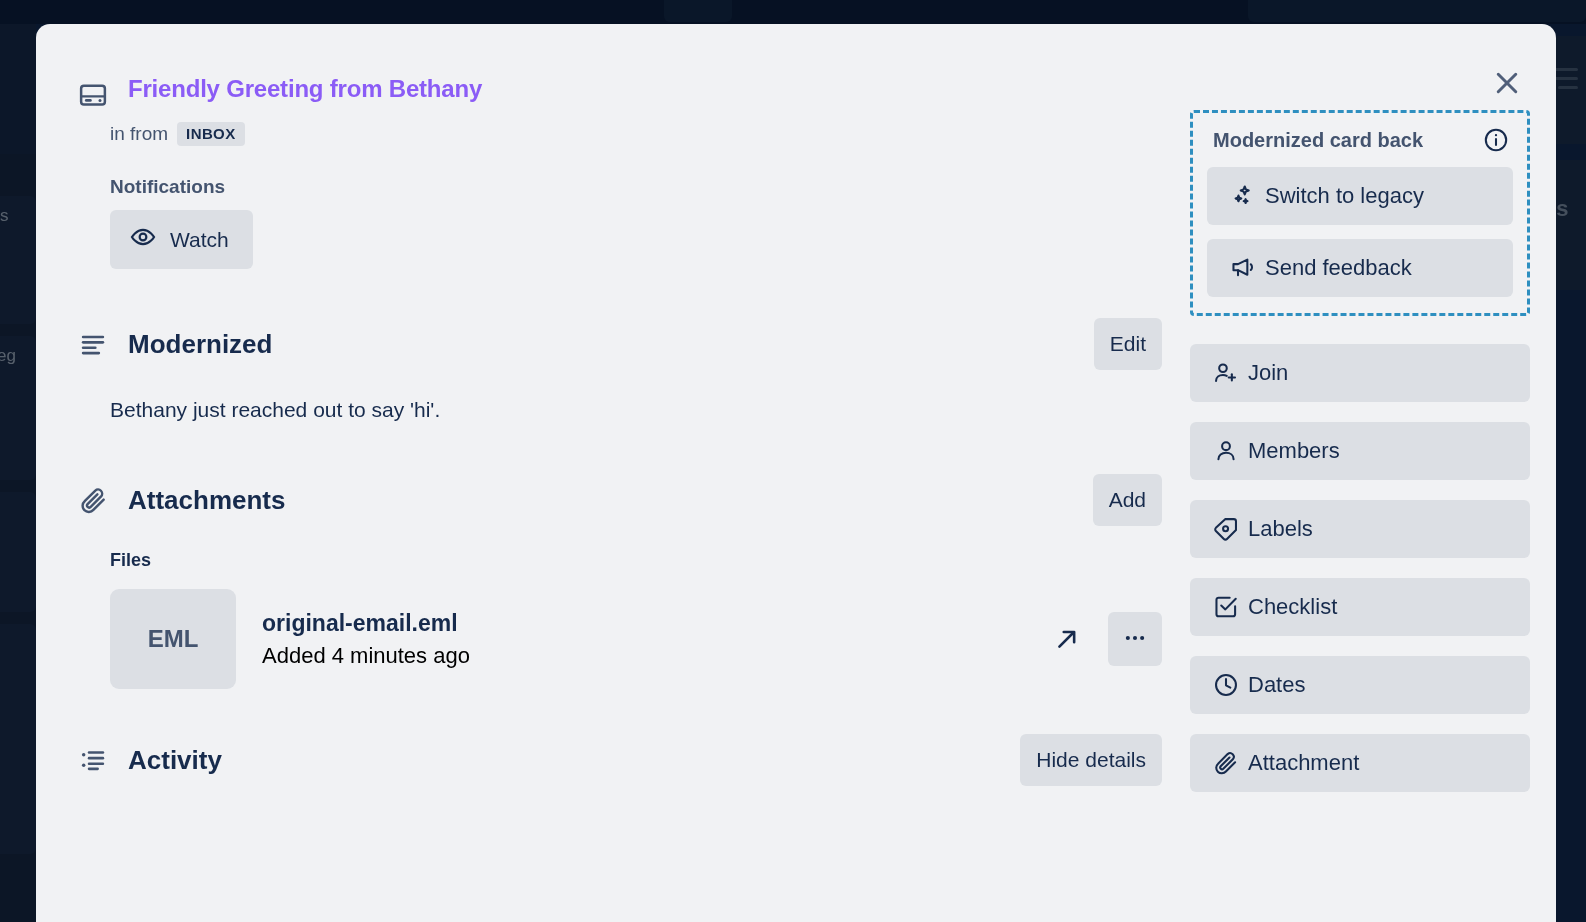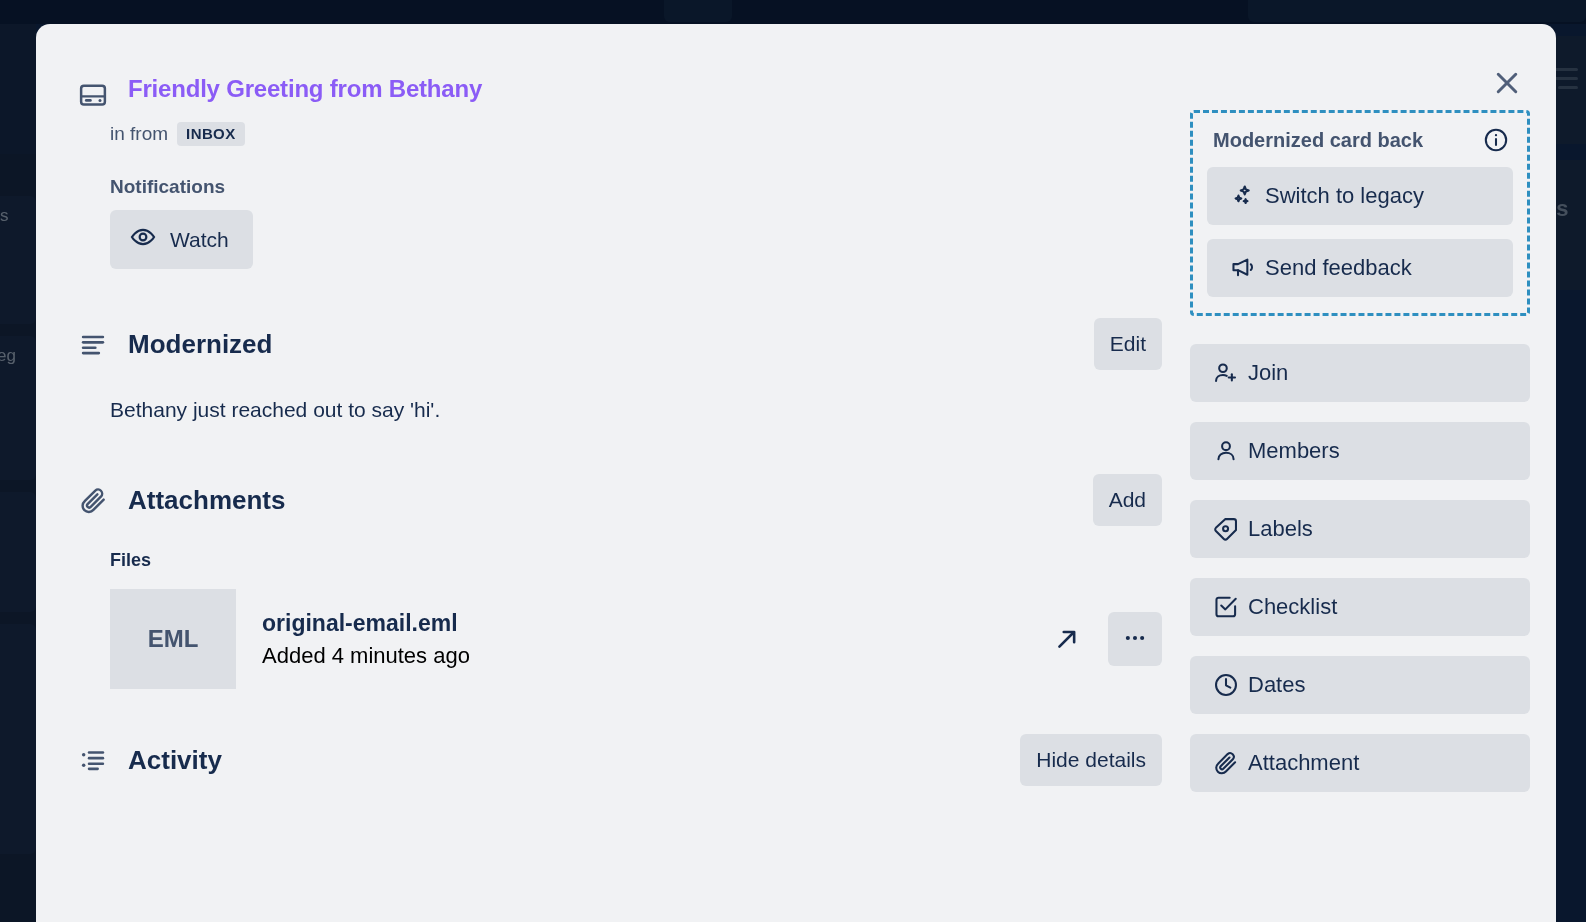--- a/index.html
+++ b/index.html
@@ -280,21 +280,21 @@
     align-items: center;
     gap: 26px;
     margin-top: 18px;
     padding: 0;
   }
   .file-thumb {
     flex: 0 0 auto;
     width: 126px;
     height: 100px;
     background: #dcdfe4;
-    border-radius: 0;
+    border-radius: 9px;
     display: flex;
     align-items: center;
     justify-content: center;
     font-size: 24px;
     font-weight: 700;
     color: #44546f;
     cursor: pointer;
   }
   .file-meta { flex: 1 1 auto; min-width: 0; }
   .file-name {

